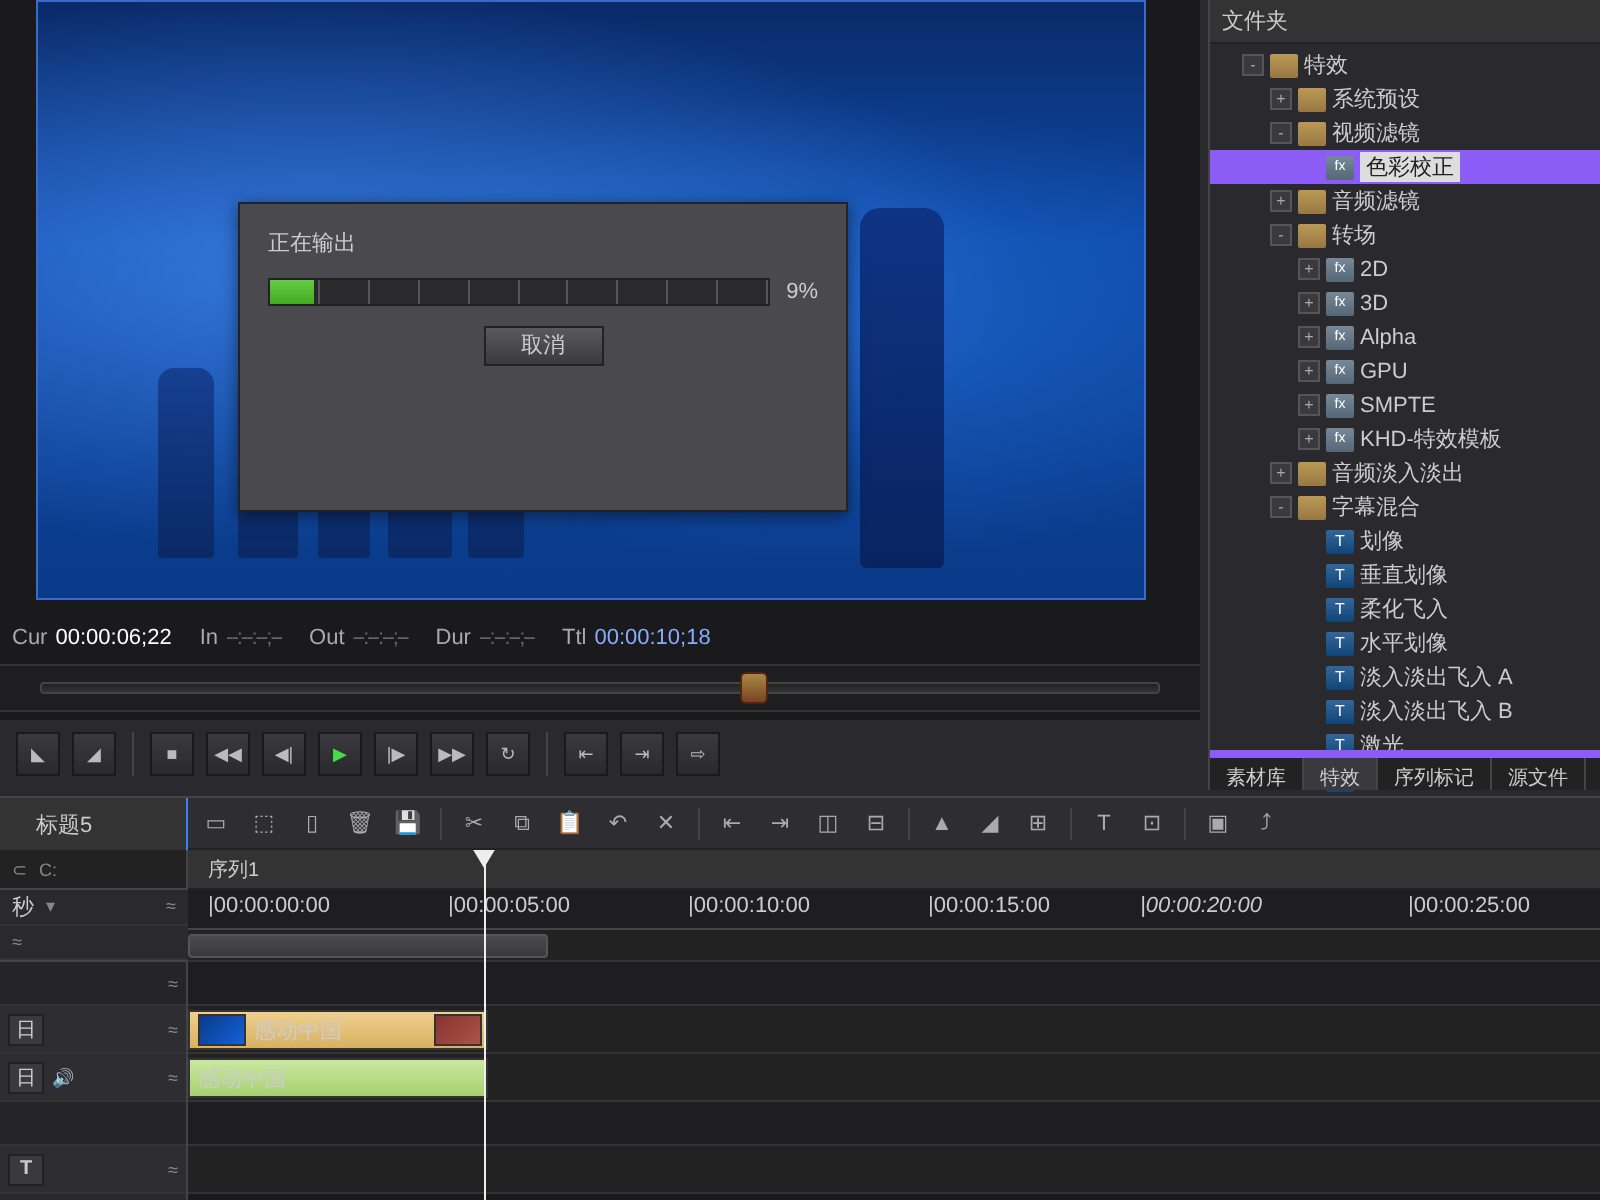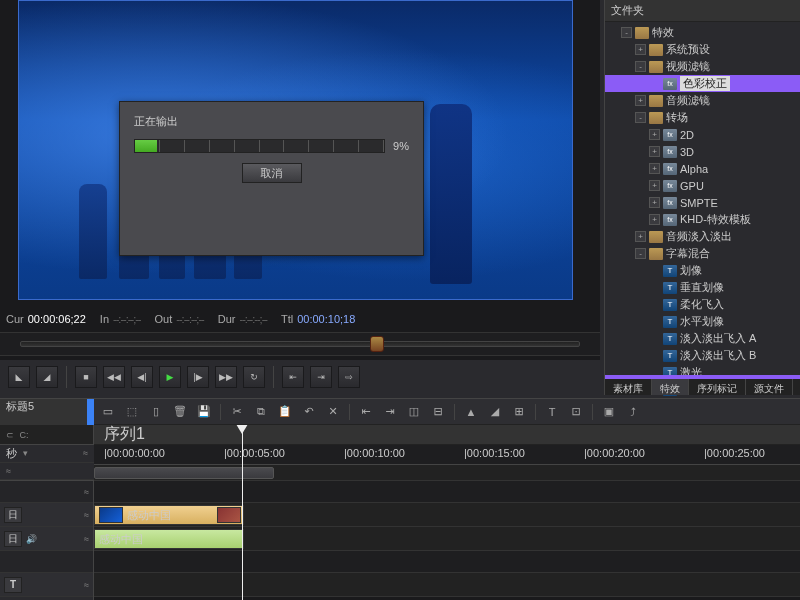--- a/index.html
+++ b/index.html
@@ -50,26 +50,26 @@
 .ico-folder{background:linear-gradient(#b95,#974);border-radius:1px}
 .ico-fx{background:linear-gradient(#789,#567);border-radius:1px;color:#fff;font-size:7px}
 .ico-t{background:linear-gradient(#369,#147);border-radius:1px;color:#fff;font-size:8px}
 .tree-label{white-space:nowrap}
 .ind1{padding-left:16px}.ind2{padding-left:30px}.ind3{padding-left:44px}
 .panel-tabs{position:absolute;bottom:0;left:0;right:0;height:20px;background:#222;display:flex;border-top:4px solid #8b5cf6}
 .ptab{padding:3px 8px;border-right:1px solid #444;font-size:10px;cursor:pointer}
 .ptab.active{background:#3a3a3e}
 .timeline{position:absolute;left:0;top:398px;width:800px;bottom:0;background:#252528;border-top:1px solid #444}
 .tl-toolbar{height:26px;background:#2e2e32;display:flex;align-items:center;padding:0 6px;gap:8px;border-bottom:1px solid #222}
-.tl-tab-area{position:absolute;left:0;top:0;width:94px;height:26px;background:#333;display:flex;align-items:flex-start;padding:0 6px;border-right:7px solid #3b82f6}
+.tl-tab-area{position:absolute;left:0;top:0;width:94px;height:26px;background:#333;display:flex;align-items:center;padding:0 18px;border-right:1px solid #3b82f6}
 .tlbtn{width:16px;height:16px;color:#aaa;display:flex;align-items:center;justify-content:center;cursor:pointer;font-size:11px}
 .tl-body{position:absolute;left:0;top:26px;right:0;bottom:0;display:flex}
 .tl-left{width:94px;background:#2a2a2e;border-right:1px solid #444}
 .tl-left-top{height:20px;background:#222;border-bottom:1px solid #444;display:flex;align-items:center;padding:0 6px;gap:6px}
-.tl-seq-tab{height:20px;background:#333;padding:0 10px;display:flex;align-items:center;border-bottom:1px solid #222;font-size:16px}
+.tl-seq-tab{height:20px;background:#333;padding:0 10px;display:flex;align-items:center;border-bottom:1px solid #222;font-size:10px}
 .tl-ruler{height:20px;background:#1e1e20;border-bottom:1px solid #444;position:relative;font-family:monospace;font-size:9px;color:#888;overflow:hidden}
 .tl-ruler-left{width:94px;height:36px;background:#2a2a2e;border-bottom:1px solid #444;display:flex;flex-direction:column}
 .tl-ruler-left-row{flex:1;display:flex;align-items:center;padding:0 6px;gap:6px;border-bottom:1px solid #333}
 .tl-right{flex:1;background:#1a1a1c;position:relative;overflow:hidden}
 .tl-ruler .tick{position:absolute;top:2px}
 .tl-zoom{height:16px;background:#222;position:relative;border-bottom:1px solid #333}
 .tl-zoom-handle{position:absolute;left:0;width:180px;top:2px;height:12px;background:linear-gradient(#4a4a4e,#3a3a3e);border:1px solid #555;border-radius:2px}
 .playhead{position:absolute;left:148px;top:0;width:1px;height:100%;background:#eee;z-index:5}
 .playhead::before{content:"";position:absolute;top:-1px;left:-6px;width:0;height:0;border-left:6px solid transparent;border-right:6px solid transparent;border-top:10px solid #eee}
 .track-row{height:24px;border-bottom:1px solid #333;position:relative;background:#222}
@@ -349,21 +349,21 @@
       </div>
     </div>
 
     <div class="tl-right">
       <div class="tl-seq-tab">序列1</div>
       <div class="tl-ruler" id="tl-ruler">
           <span class="tick" style="left: 10px;">|00:00:00:00</span>
           <span class="tick" style="left: 130px;">|00:00:05:00</span>
           <span class="tick" style="left: 250px;">|00:00:10:00</span>
           <span class="tick" style="left: 370px;">|00:00:15:00</span>
-          <span class="tick" style="left: 490px;">|00:00:20:00</span>
+          <span class="tick" style="left: 476px; font-style: italic;">|00:00:20:00</span>
           <span class="tick" style="left: 610px;">|00:00:25:00</span>
         </div>
       <div class="tl-zoom">
           <div class="tl-zoom-handle"></div>
         </div>
       <div class="playhead"></div>
       <div class="track-row spacer"></div>
       <div class="track-row">
         <div class="clip clip-v">
           <div class="thumb"></div>

